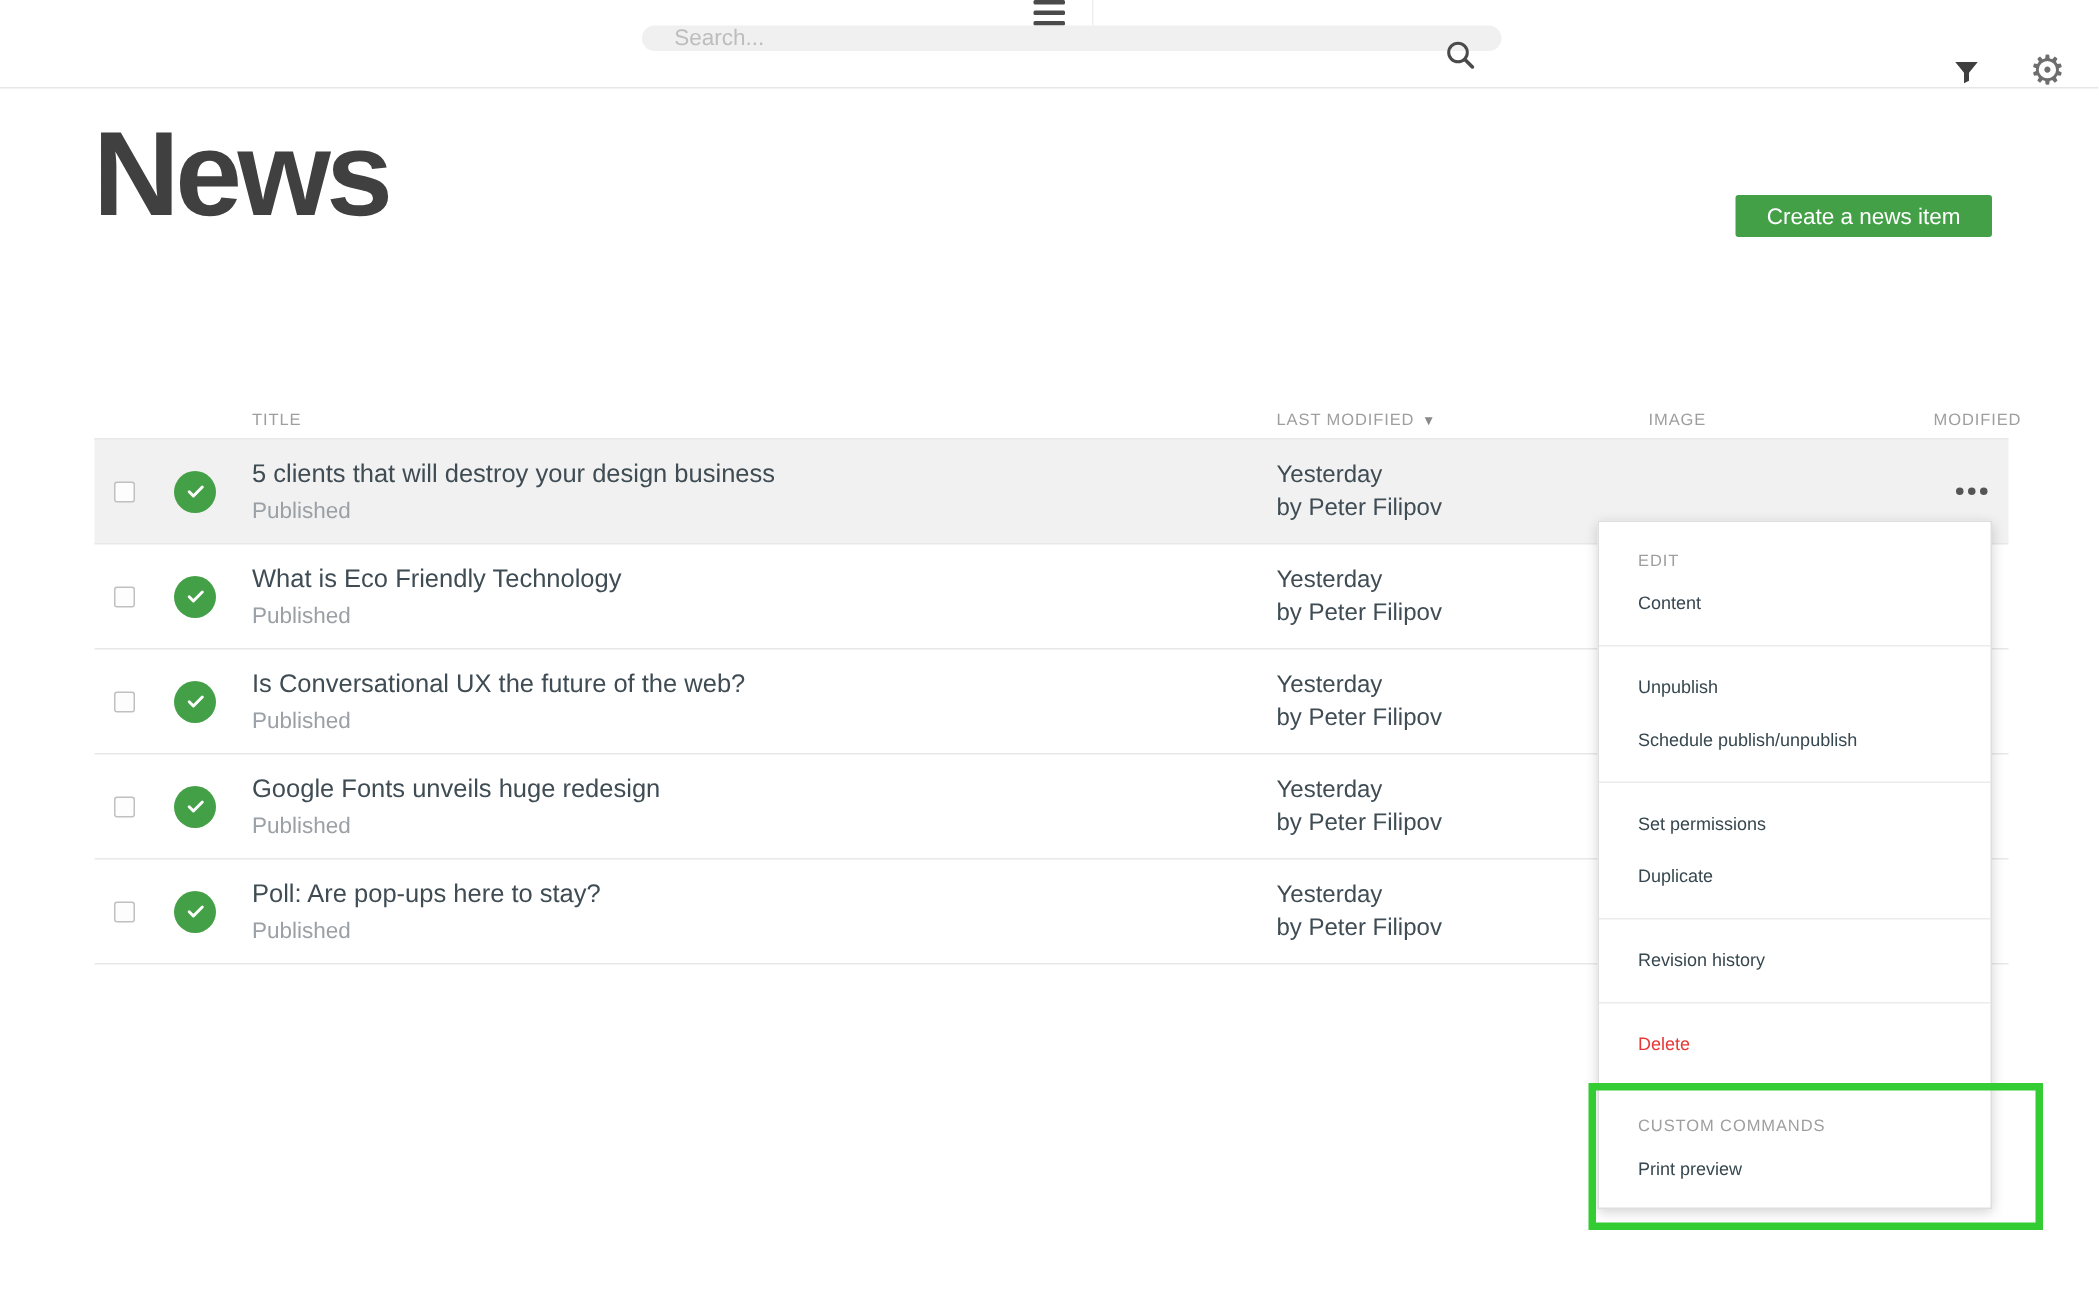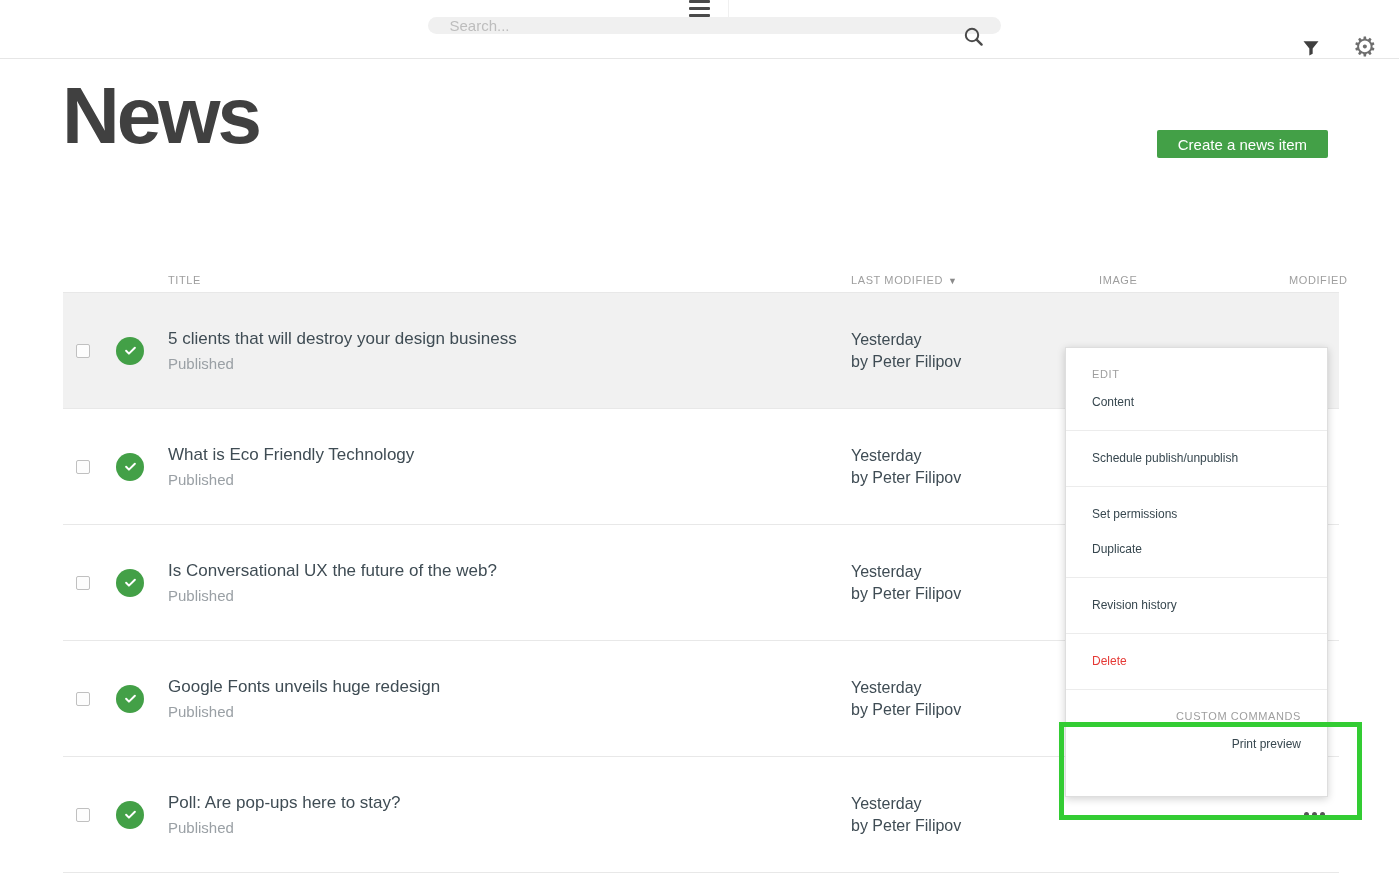--- a/index.html
+++ b/index.html
@@ -30,40 +30,40 @@
     font-family:inherit; cursor:pointer; }
 
   
   .table { position:absolute; left:63px; top:261px; width:1276px; z-index:5; }
   .thead, .row { display:grid; grid-template-columns:53px 52px 1fr 248px 190px 50px; }
   .thead { height:31px; align-items:end; padding-bottom:6px; }
   .th { font-size:11px; color:#9e9e9e; letter-spacing:.6px; font-weight:400; }
   .th-actions { text-align:right; }
   .sort-arrow { font-size:9px; color:#8a8a8a; margin-left:5px; }
   .rows { border-bottom:1px solid #e8e8e8; }
-  .row { height:116px; align-items:center; border-top:1px solid #e8e8e8; background:#fff; }
+  .row { height:70px; align-items:center; border-top:1px solid #e8e8e8; background:#fff; }
   .row.selected { background:#f1f1f1; }
   .checkbox { width:14px; height:14px; border:1px solid #c0c0c0; border-radius:2px;
     background:#fdfdfd; margin-left:13px; display:block; cursor:pointer; }
   .status-ok { width:28px; height:28px; border-radius:50%; background:#43a047;
     display:flex; align-items:center; justify-content:center; }
   .row-title { font-size:17px; color:#3f4c54; margin-bottom:6px; cursor:pointer; }
   .row-sub { font-size:15px; color:#9aa0a5; }
   .mod-line { font-size:16px; color:#3f4c54; line-height:22px; }
   .thumb { width:96px; height:62px; border-radius:2px;
     background:linear-gradient(115deg,#2e6fba 0%,#5aa8e0 22%,#cfe3ef 38%,#e8d44f 52%,#b9d65a 68%,#4caf50 85%,#2f8f3e 100%); }
   .dots { display:flex; gap:3px; justify-content:center; cursor:pointer; }
   .dots i { width:5px; height:5px; background:#555; border-radius:50%; display:block; }
 
   
   .menu { position:absolute; left:1065px; top:347px; width:263px; background:#fff;
     border:1px solid #dedede; box-shadow:0 2px 8px rgba(0,0,0,.18); z-index:50; }
   .menu-section { padding:10px 0; border-top:1px solid #ececec; }
   .menu-section:first-child { border-top:none; }
-  .menu-section:last-child { padding-bottom:34px;text-align:right; }
+  .menu-section:last-child { padding-bottom:8px; }
   .menu-header { padding:10px 26px 5px; font-size:11px; letter-spacing:.6px; color:#9e9e9e; }
   .menu-item { padding:8px 26px; font-size:12px; line-height:19px; color:#37474f; cursor:pointer; }
   .menu-item.danger { color:#e53935; }
 
   
   .annotation { position:absolute; left:1059px; top:722px; width:303px; height:98px;
     border:5px solid #33cc33; z-index:60; pointer-events:none; }
 </style>
 </head>
 <body>
@@ -257,20 +257,21 @@
 
   </div>
 </div>
 
 <div class="menu">
   <div class="menu-section">
     <div class="menu-header">EDIT</div>
     <div class="menu-item">Content</div>
   </div>
   <div class="menu-section">
+    <div class="menu-item">Unpublish</div>
     <div class="menu-item">Schedule publish/unpublish</div>
   </div>
   <div class="menu-section">
     <div class="menu-item">Set permissions</div>
     <div class="menu-item">Duplicate</div>
   </div>
   <div class="menu-section">
     <div class="menu-item">Revision history</div>
   </div>
   <div class="menu-section">

